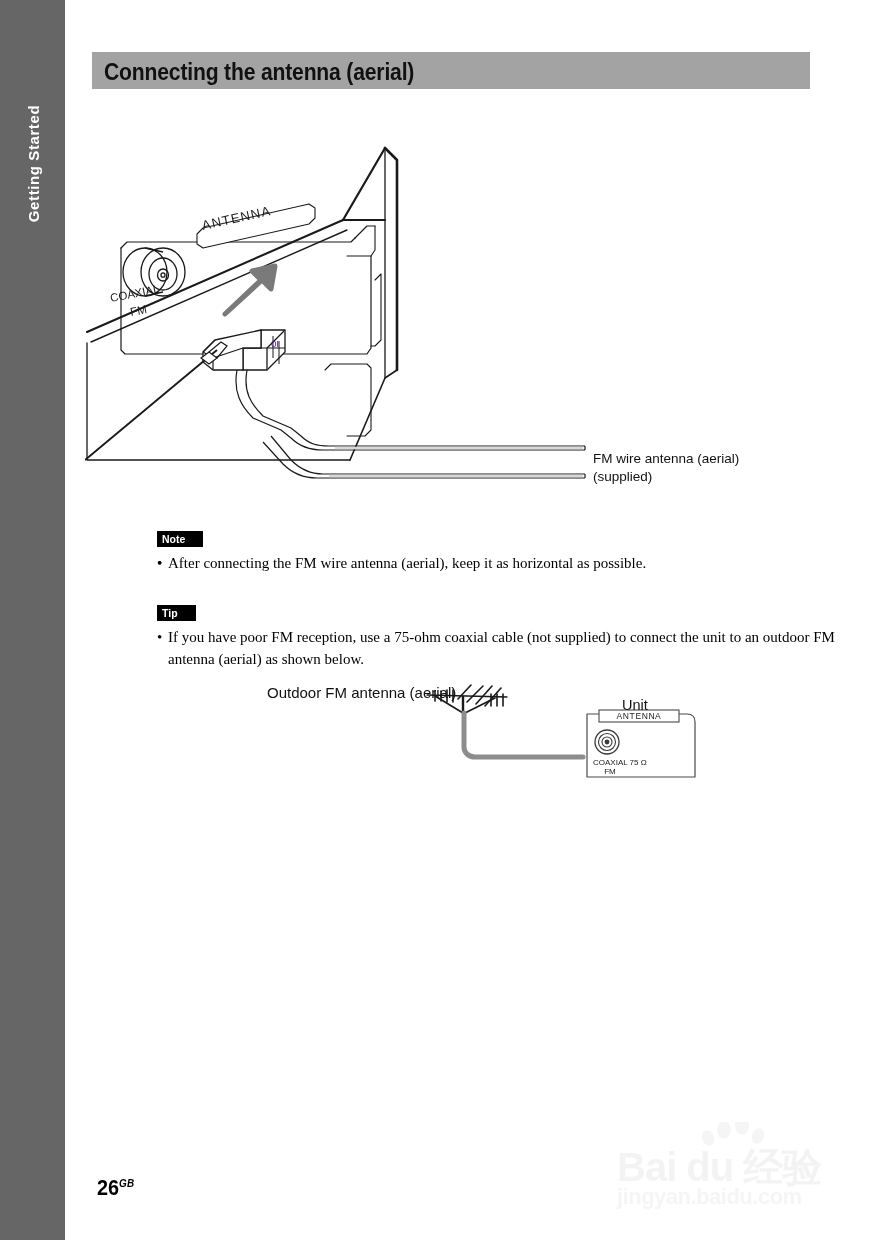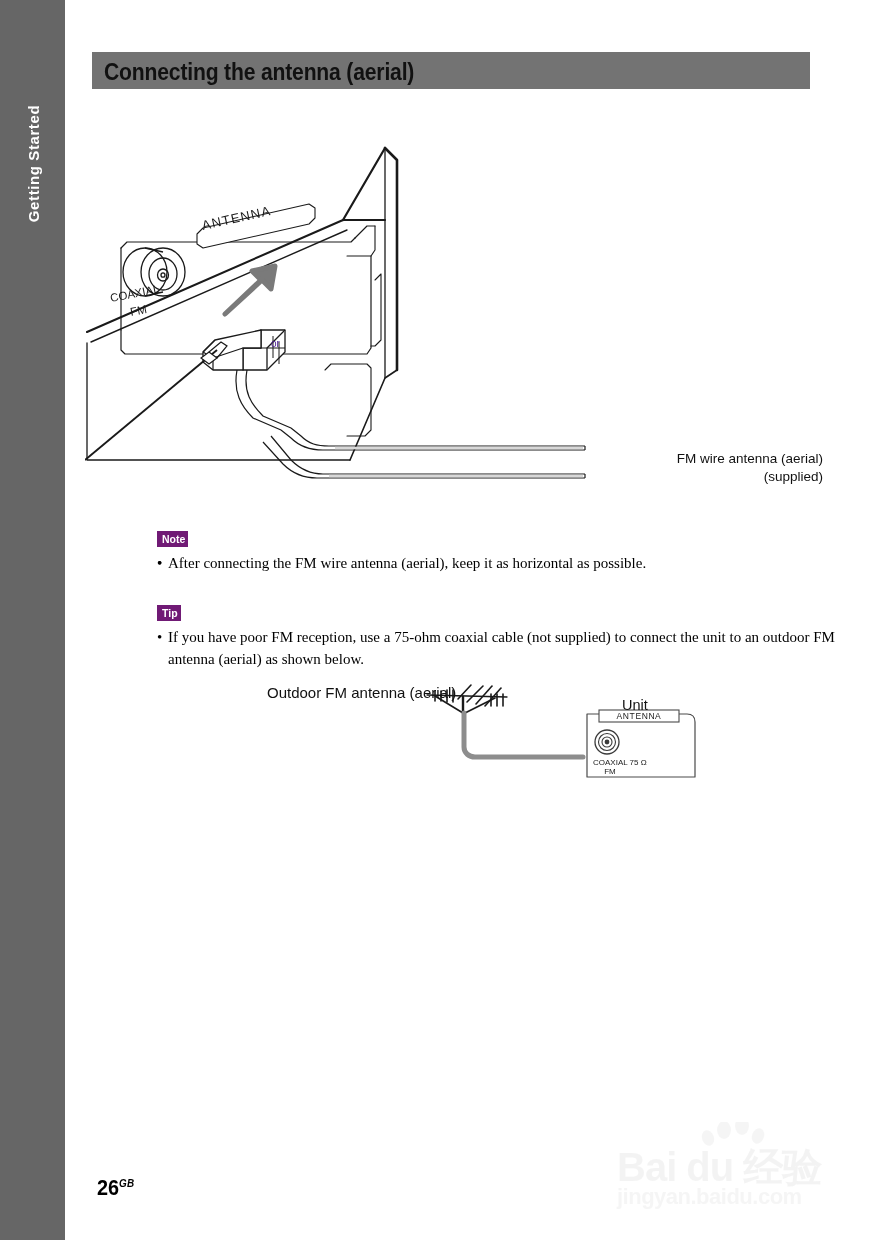--- a/index.html
+++ b/index.html
@@ -24,46 +24,46 @@
   }
 
   
   #page{
     position:absolute;left:65px;top:0;width:810px;height:1240px;
   }
 
   
   #section-banner{
     position:absolute;left:27px;top:52px;width:718px;height:37px;
-    background:#737373;
+    background:#a3a3a3;
   }
   #section-title{
     position:absolute;left:12px;top:6px;
     font-family:"Liberation Sans", sans-serif;
     font-size:24px;font-weight:bold;color:#111;
     transform:scaleX(.88);transform-origin:left top;
     letter-spacing:-.2px;white-space:nowrap;
   }
 
   
   #main-figure{position:absolute;left:20px;top:130px;width:740px;height:390px;}
   #fig-caption{
     position:absolute;left:508px;top:320px;width:230px;
-    font-size:13.5px;color:#111;line-height:18px;text-align:right;
+    font-size:13.5px;color:#111;line-height:18px;
   }
   #or-label{
     position:absolute;left:186px;top:208px;
     font-size:10px;color:#4c1d95;
   }
 
   
   .tag{
-    display:inline-block;background:#701a75;color:#fff;
+    display:inline-block;background:#000000;color:#fff;
     font-size:10.5px;font-weight:bold;line-height:12px;
-    padding:2px 3px 2px 5px;
+    padding:2px 18px 2px 5px;
     font-family:"Liberation Sans", sans-serif;
   }
   #note-block{position:absolute;left:92px;top:529px;width:720px;}
   #tip-block{position:absolute;left:92px;top:603px;width:730px;}
   .bullets{margin:5px 0 0 0;padding:0;list-style:none;}
   .bullets li{
     font-family:"Liberation Serif", serif;
     font-size:15px;color:#000;line-height:22px;
     padding-left:11px;position:relative;margin-bottom:1px;
   }

